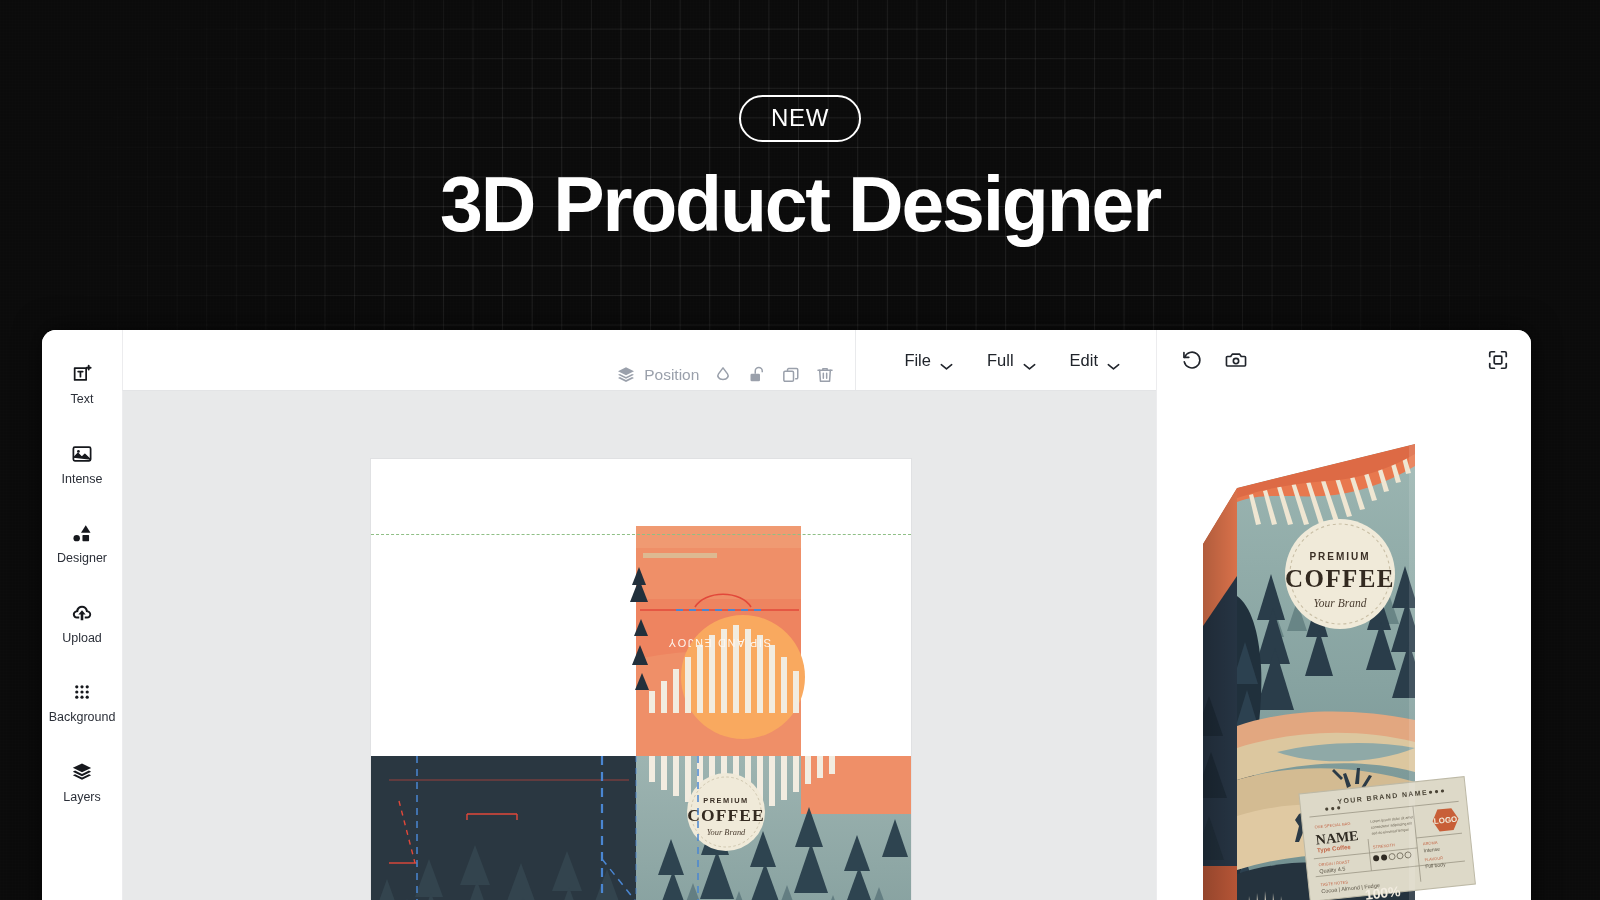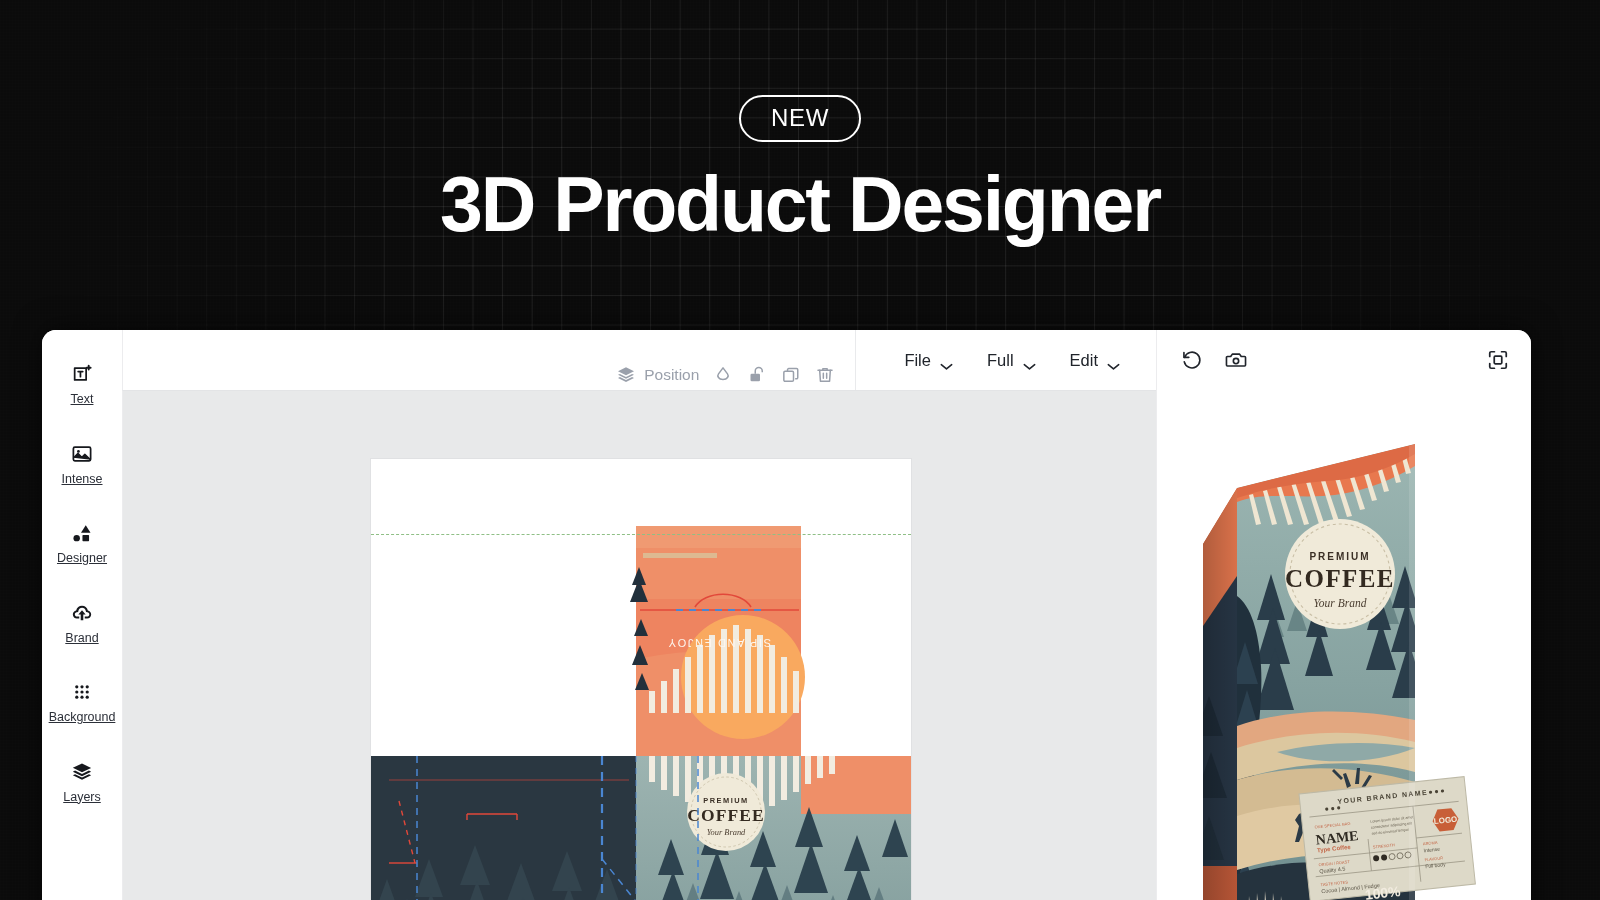--- a/index.html
+++ b/index.html
@@ -75,21 +75,21 @@
     position: relative; z-index: 4;
   }
   .rail-item {
     width: 80px;
     padding: 11px 0 10px;
     margin-bottom: 16px;
     display: flex; flex-direction: column; align-items: center; gap: 8px;
     cursor: pointer;
   }
   .rail-item .ic { width: 22px; height: 22px; display: block; color: #16181d; }
-  .rail-item .lbl { font-size: 12.5px; color: #2b2f38; line-height: 1; white-space: nowrap; text-decoration: underline; }
+  .rail-item .lbl { font-size: 12.5px; color: #2b2f38; line-height: 1; white-space: nowrap; }
 
   
   .main-col { flex: 1 1 auto; display: flex; flex-direction: column; min-width: 0; position: relative; }
 
   .topbar {
     height: 60px; flex: 0 0 60px;
     background: #ffffff;
     display: flex; align-items: center; justify-content: flex-end;
     padding-right: 0;
     position: relative;
@@ -218,21 +218,21 @@
         <span class="lbl">Designer</span>
       </div>
 
       <div class="rail-item">
         <span class="ic">
           <svg viewBox="0 0 24 24" fill="currentColor">
             <path d="M12 4.2c-3.1 0-5.7 2.1-6.4 5C3.5 9.6 2 11.4 2 13.6 2 16.1 4 18 6.5 18H9v-2.2H6.6c-1.3 0-2.4-1-2.4-2.3 0-1.2.9-2.2 2.1-2.3l1.5-.2.3-1.5c.4-1.9 2.1-3.2 4-3.2s3.6 1.4 4 3.2l.3 1.5 1.5.2c1.2.1 2.1 1.1 2.1 2.3 0 1.3-1.1 2.3-2.4 2.3H15V18h2.5C20 18 22 16.1 22 13.6c0-2.2-1.5-4-3.6-4.4-.7-2.9-3.3-5-6.4-5z"></path>
             <path d="M12 9.1l4 4.4h-2.6V20h-2.8v-6.5H8z"></path>
           </svg>
         </span>
-        <span class="lbl">Brand</span>
+        <span class="lbl">Upload</span>
       </div>
 
       <div class="rail-item">
         <span class="ic">
           <svg viewBox="0 0 24 24" fill="currentColor">
             <circle cx="6.3" cy="6.3" r="1.75"></circle>
               <circle cx="12" cy="6.3" r="1.75"></circle>
               <circle cx="17.7" cy="6.3" r="1.75"></circle>
             <circle cx="6.3" cy="12" r="1.75"></circle>
               <circle cx="12" cy="12" r="1.75"></circle>

